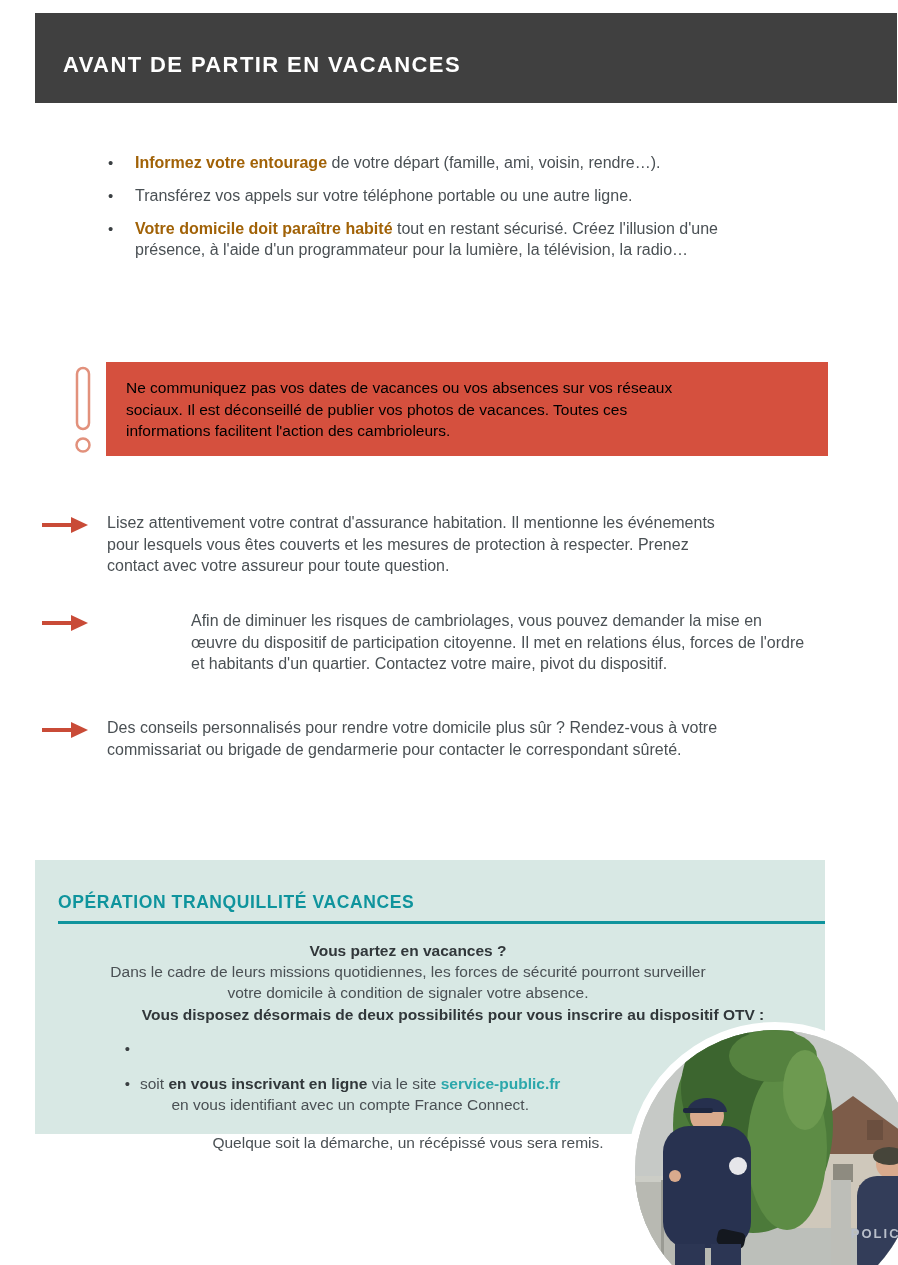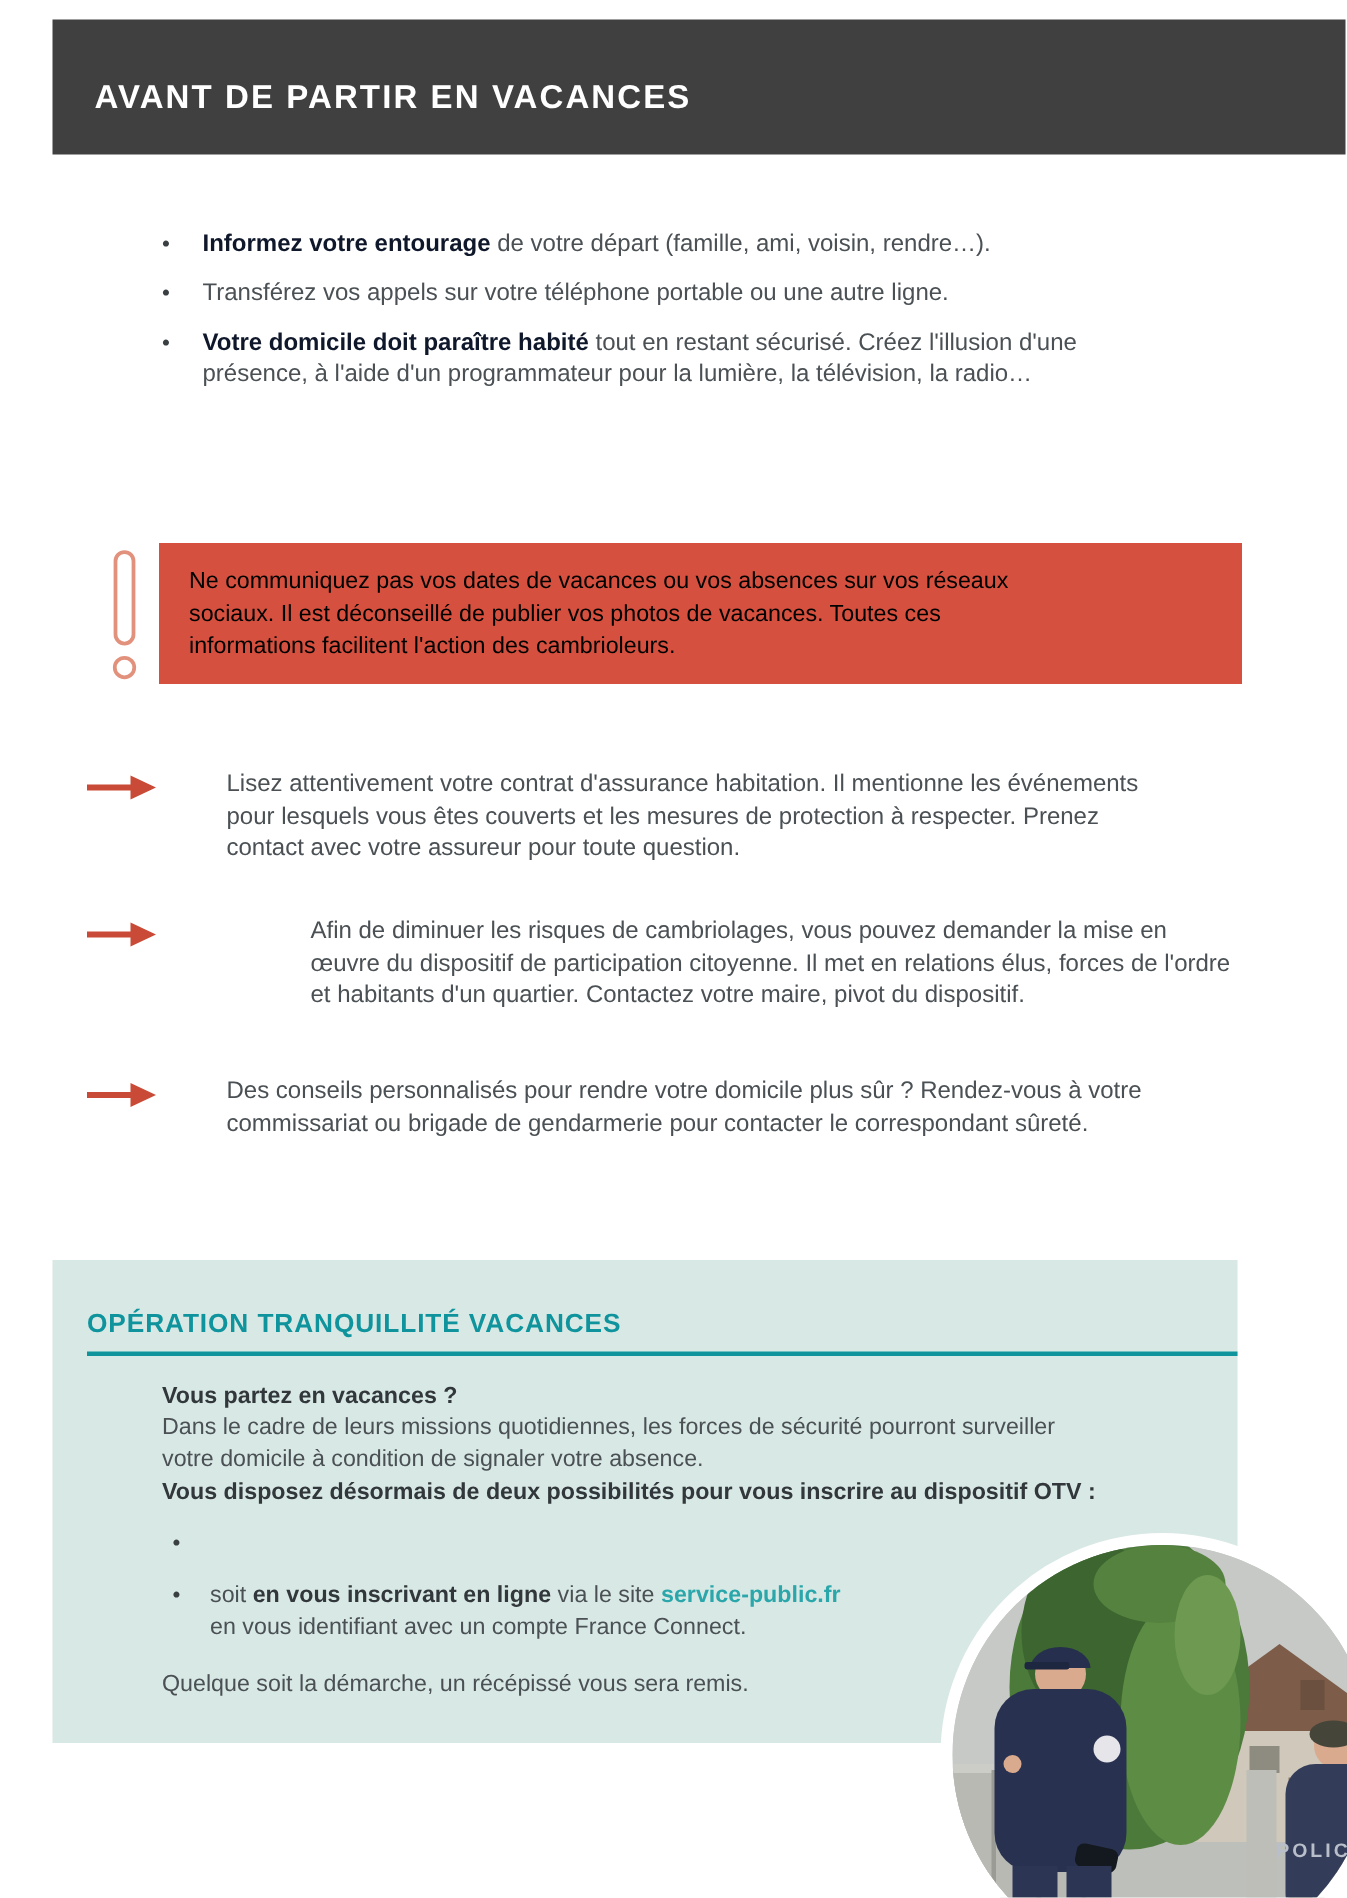--- a/index.html
+++ b/index.html
@@ -18,44 +18,45 @@
   .banner h1 {
     padding:14px 0 0 28px; color:#ffffff; font-size:22px;
     font-weight:bold; letter-spacing:1.4px;
   }
 
   
   .tips { position:absolute; left:108px; top:152px; width:640px; }
   .tip { display:flex; margin-bottom:12px; font-size:16px; line-height:21px; }
   .tip .dot { flex:none; width:27px; color:#3a3f42; }
   .tip .dot::before { content:"•"; font-size:15px; }
-  .tip b { color:#0f172a; }
+  .tip b { color:#a16207; }
 
   
   .warn-icon { position:absolute; left:70px; top:366px; }
   .warn-box {
     position:absolute; left:106px; top:362px; width:722px; min-height:93px;
     background:#d5503e; color:#000000; font-size:15.5px; line-height:21.5px;
     padding:15px 20px 14px 20px;
   }
   .warn-box .wline { display:block; }
 
   
   .advice-row {
-    position:absolute; left:57px; display:flex; gap:46px; width:770px;
+    position:absolute; left:41px; display:flex; gap:18px; width:770px;
     font-size:16px; line-height:21.5px;
   }
   .advice-row .arrow { flex:none; margin-top:4px; }
   .advice-row p { width:620px; }
   .row-0 { top:512px; } .row-1 { top:610px;justify-content:space-between; } .row-2 { top:717px; }
 
   
   .otv {
-    position:absolute; left:35px; top:840px; width:790px; height:322px;
+    position:absolute; left:35px; top:860px; width:790px; height:274px;
     background:#d8e8e4;
+    text-align:center;
   }
   .otv-title {
     position:absolute; left:23px; top:32px; color:#0f949d;
     font-size:17.5px; font-weight:bold; letter-spacing:0.6px;
   }
   .otv-rule { position:absolute; left:23px; right:0; top:61px; height:3px; background:#0f949d; }
   .otv-content {
     position:absolute; left:73px; top:80px; width:600px;
     font-size:15.5px; line-height:21px; color:#4a5054;
   }

